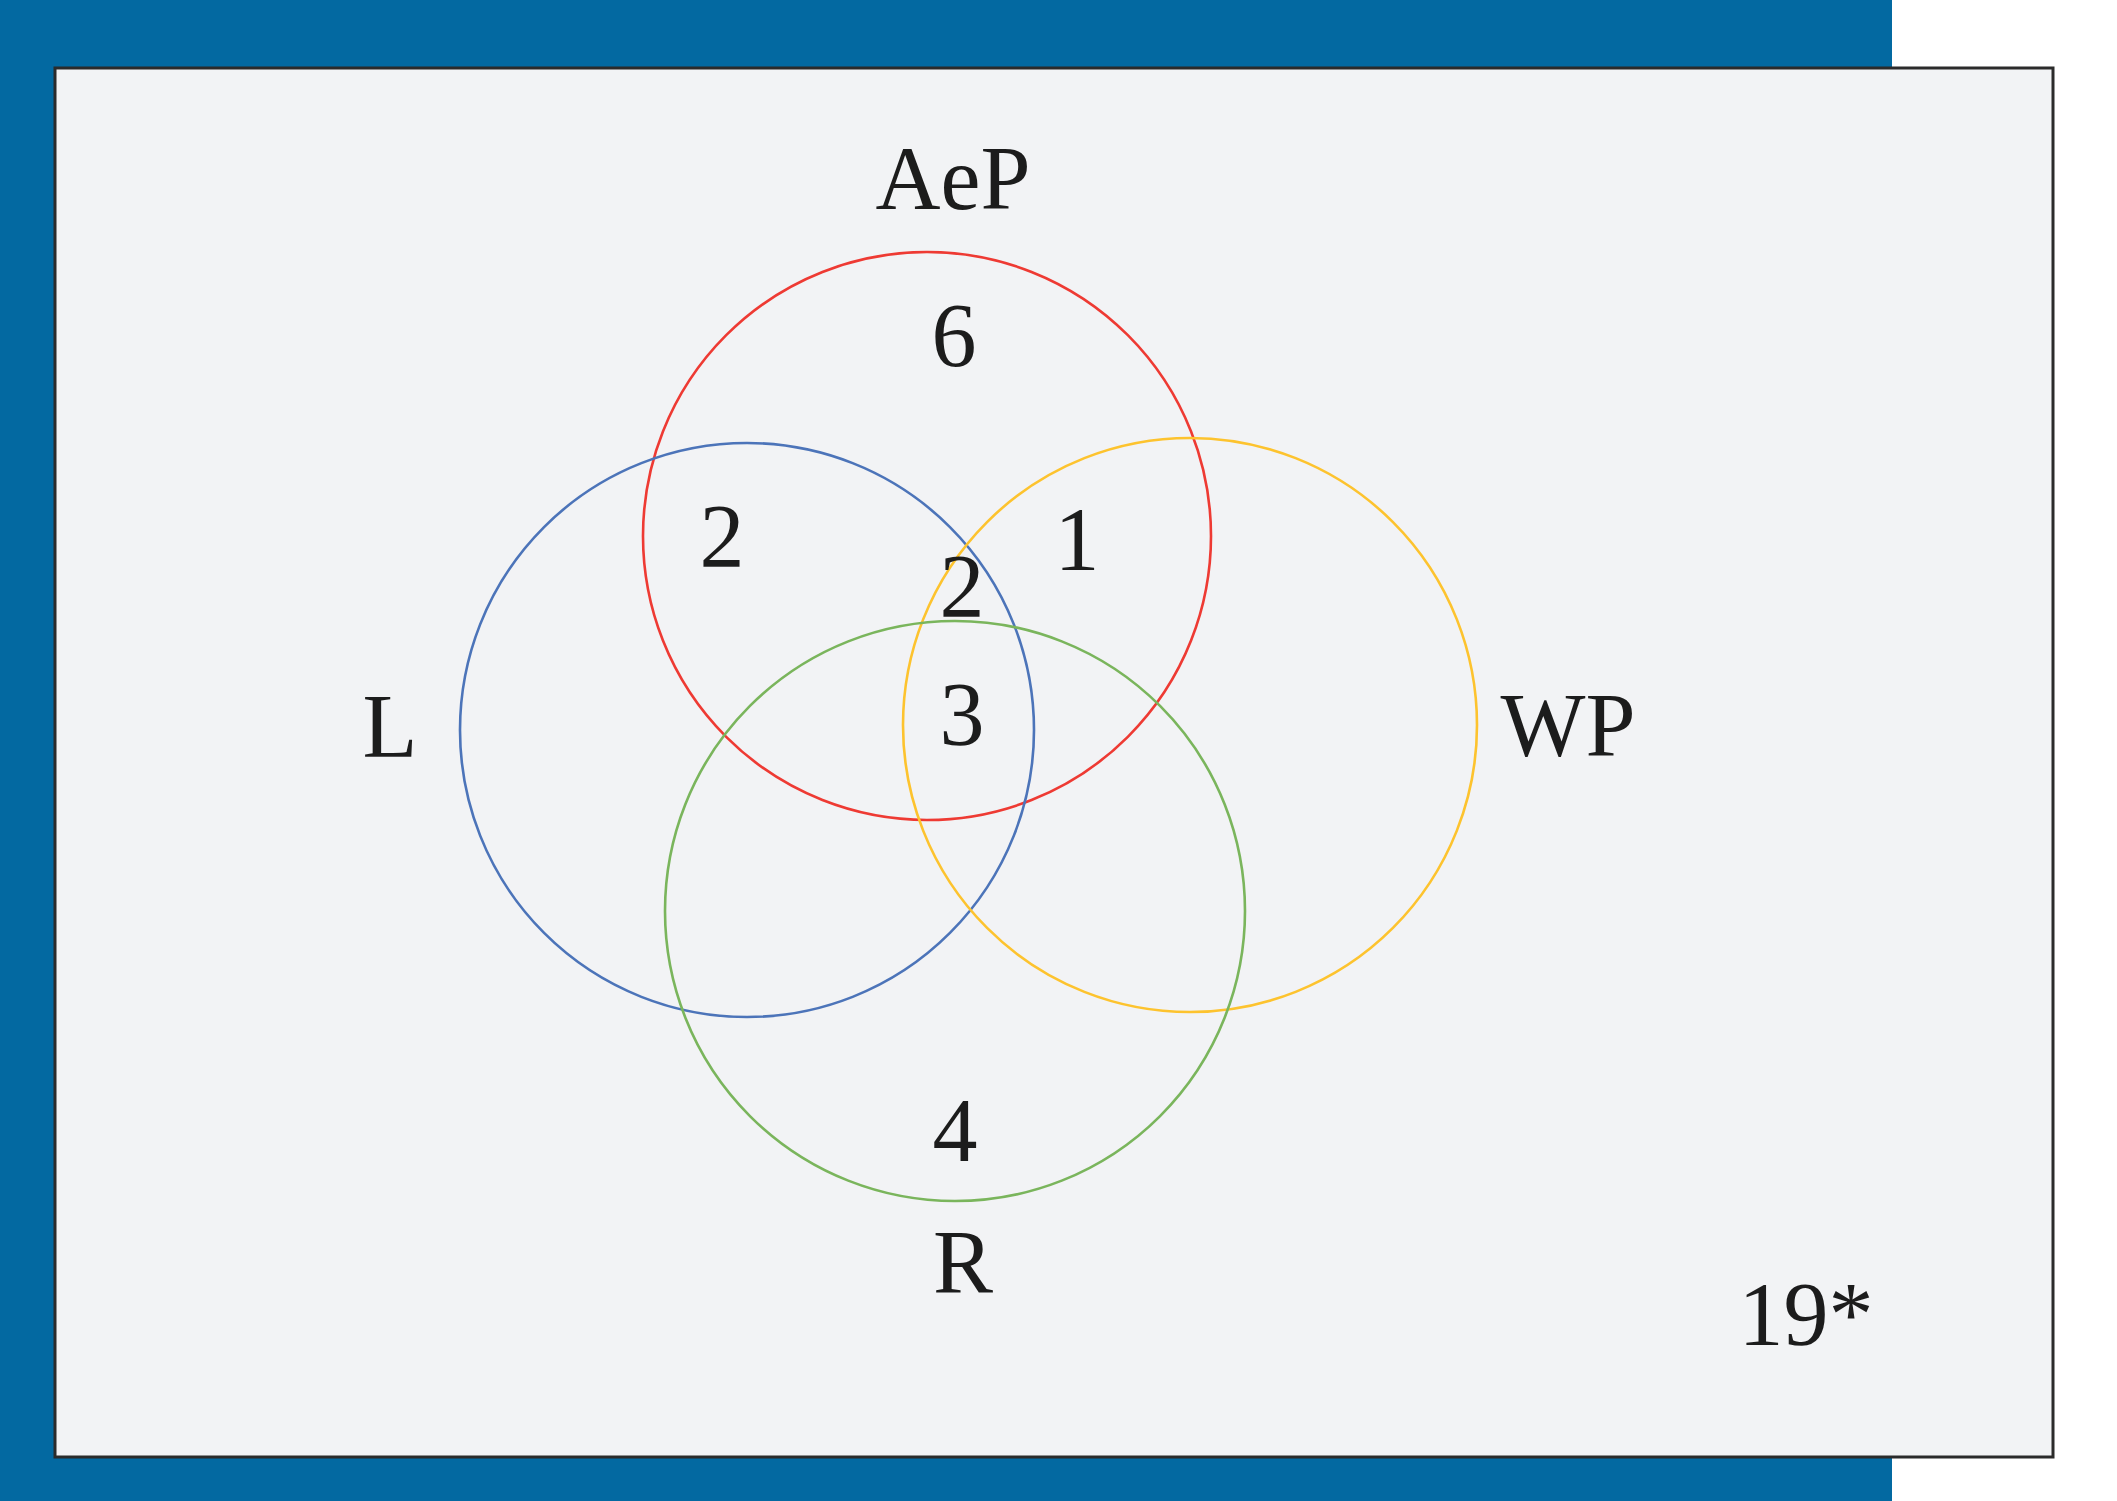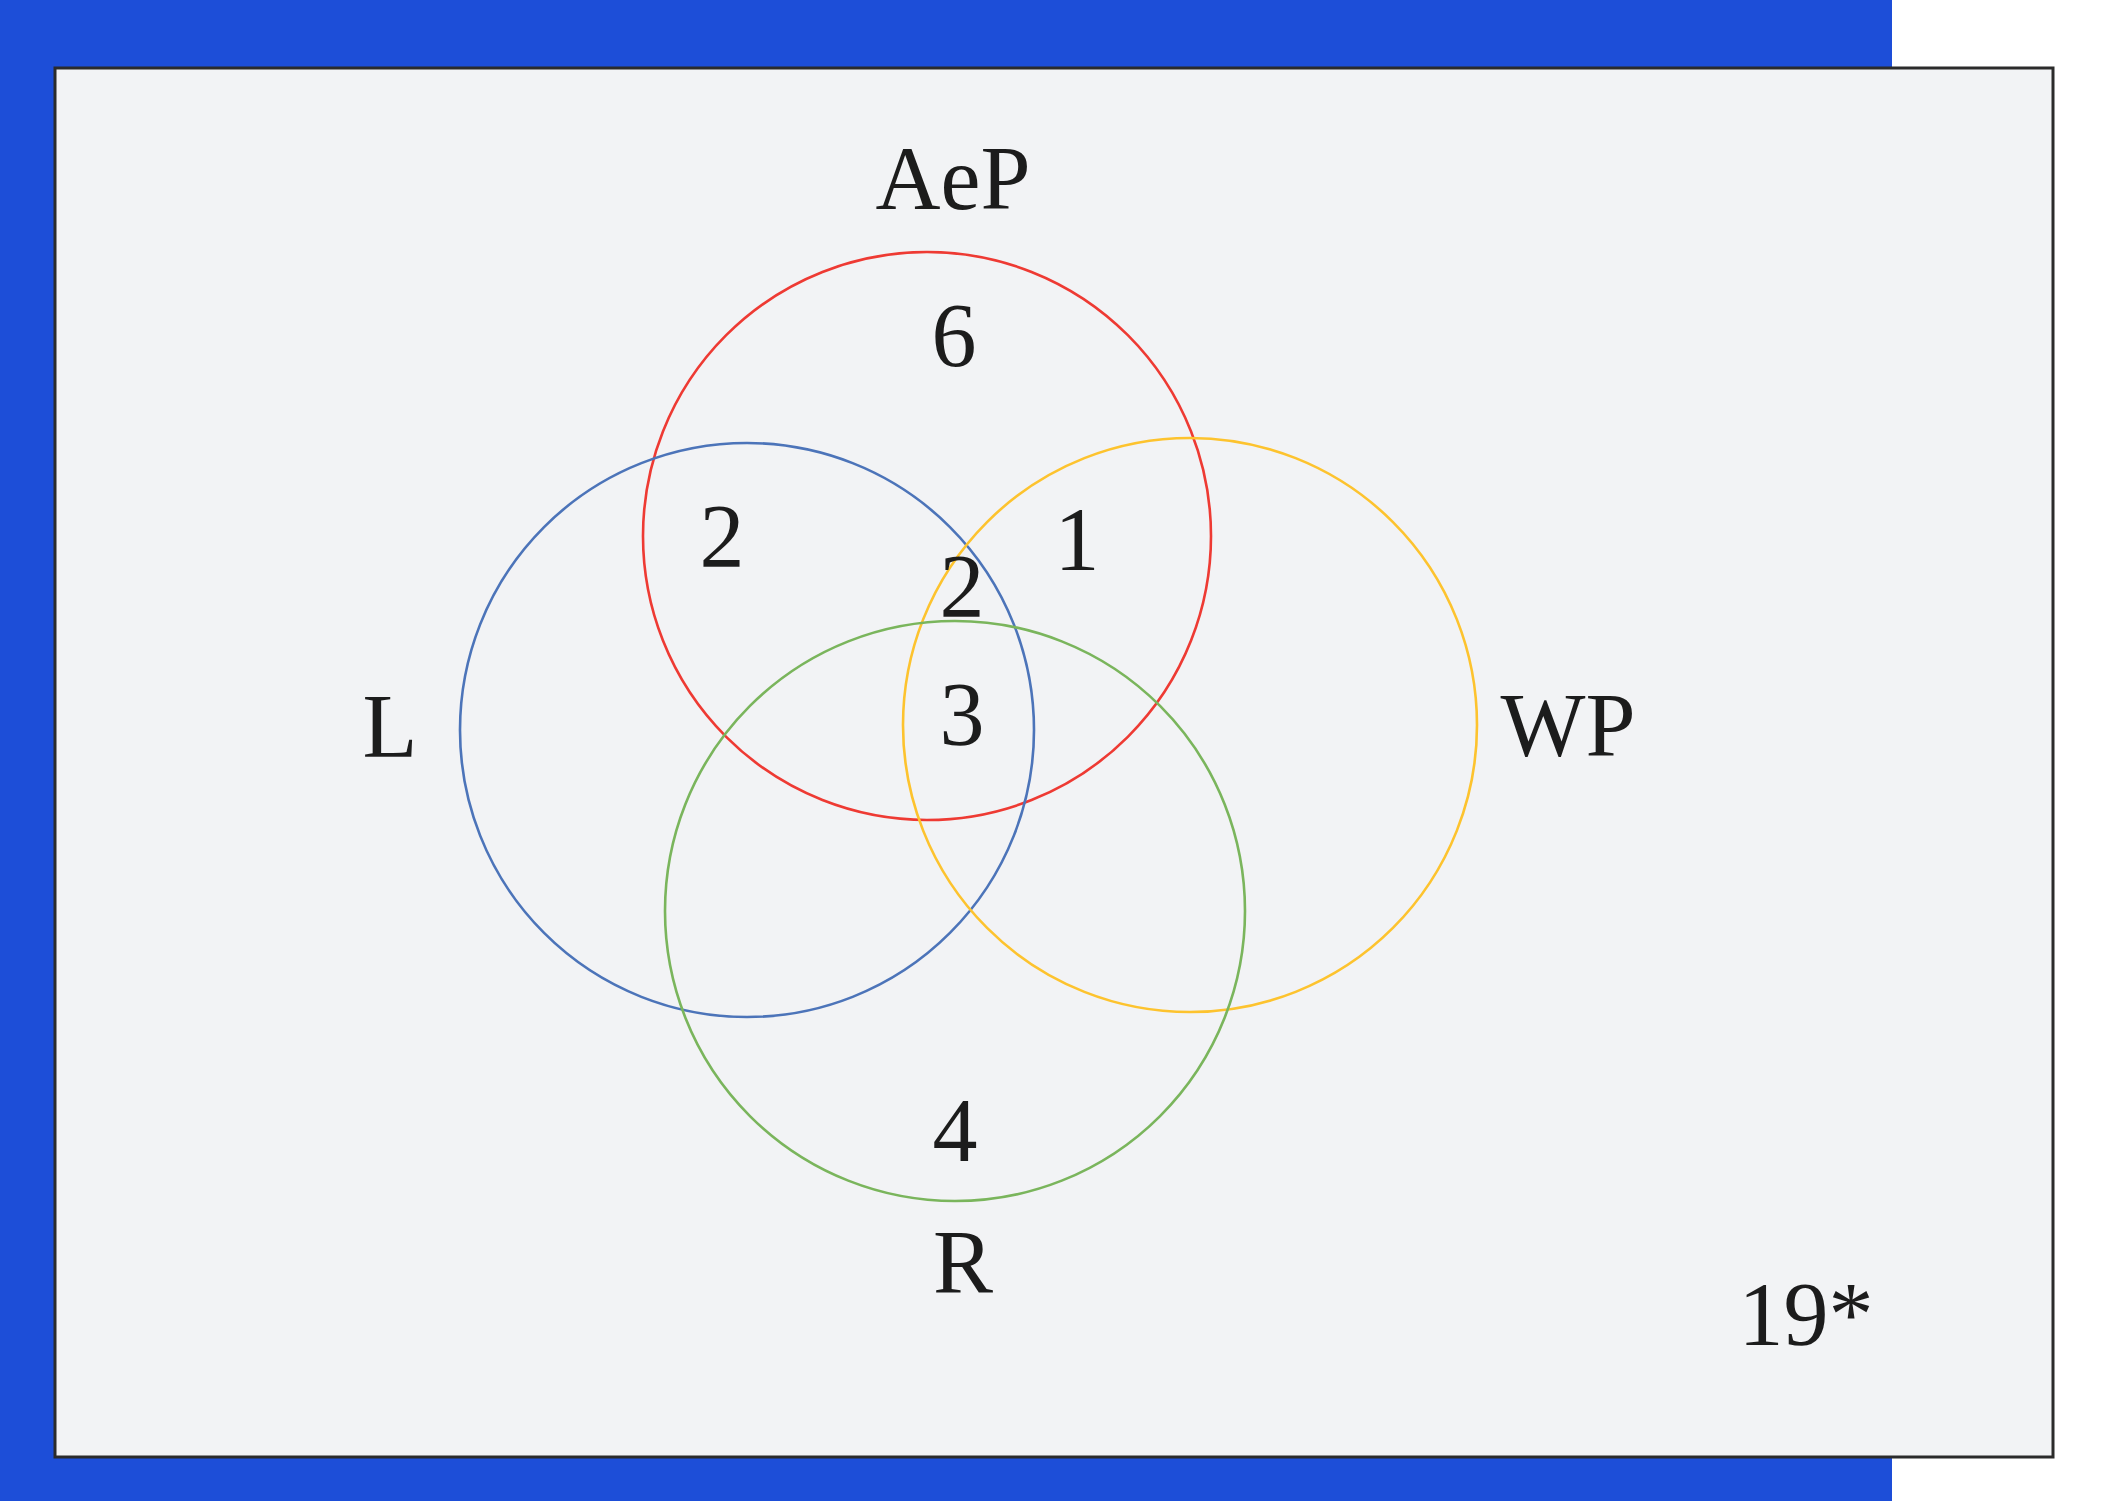--- a/index.html
+++ b/index.html
@@ -1,20 +1,20 @@
 <!DOCTYPE html>
 <html><head>
 <meta charset="utf-8">
 <style>
   html, body { margin: 0; padding: 0; background: #ffffff; }
   .page {
     position: relative;
     width: 1892px;
     height: 1501px;
-    background: #1d4ed8;
+    background: #0369a1;
     font-family: "Liberation Serif", "DejaVu Serif", serif;
   }
   svg { position: absolute; top: 0; left: 0; }
   .venn-circle { fill: none; stroke-width: 2.6px; }
   .set-label, .count-label {
     fill: #1c1c1c;
     font-family: "Liberation Serif", "DejaVu Serif", serif;
     font-size: 90px;
     text-anchor: middle;
   }

